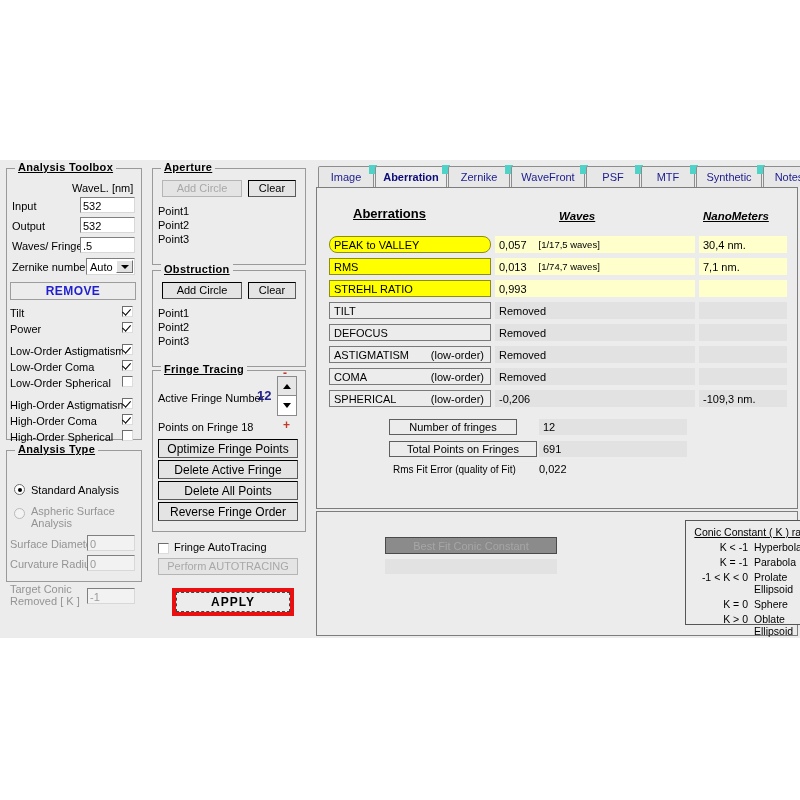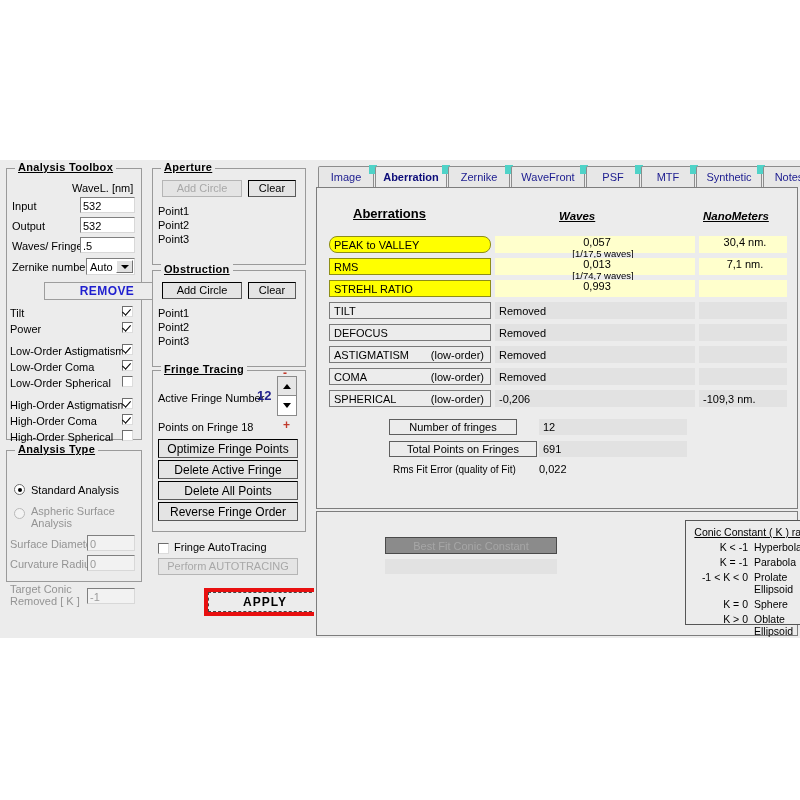--- a/index.html
+++ b/index.html
@@ -51,21 +51,21 @@
       display:flex;align-items:center;justify-content:center;}
   .combo .arw::after{content:"";border-left:4px solid transparent;border-right:4px solid transparent;
       border-top:4px solid #000;}
 
   
   #removeBtn{position:absolute;box-sizing:border-box;background:#ececec;
       border:1px solid #9d9d9d;color:#1f1fcf;font-weight:bold;font-size:12px;
       display:flex;align-items:center;justify-content:center;letter-spacing:.4px;}
 
   
-  #applyWrap{position:absolute;background:#e81010;box-sizing:border-box;padding:4px;margin-left:32px;}
+  #applyWrap{position:absolute;background:#e81010;box-sizing:border-box;padding:4px;}
   #applyBtn{width:100%;height:100%;box-sizing:border-box;background:#ececec;
       border:1px dashed #444;display:flex;align-items:center;justify-content:center;
       font-size:12px;font-weight:bold;letter-spacing:1px;color:#000;}
 
   
   .spin{position:absolute;width:20px;height:40px;box-sizing:border-box;
         border:1px solid #8a8a8a;background:#fff;}
   .spin .half{height:50%;box-sizing:border-box;background:#e6e6e6;
         border-bottom:1px solid #8a8a8a;display:flex;align-items:center;justify-content:center;}
   .spin .half.b{border-bottom:none;background:#ffffff;}
@@ -89,21 +89,21 @@
   
   .hdr{position:absolute;font-size:13px;font-weight:bold;color:#000;text-decoration:underline;}
   .hdr.it{font-style:italic;font-weight:bold;font-size:11.5px;}
   .namecell{position:absolute;height:17px;box-sizing:border-box;font-size:11px;
       display:flex;align-items:center;padding-left:4px;color:#000;}
   .namecell.hl{background:#ffff00;border:1px solid #8e8e17;}
   .namecell.pl{background:#ececec;border:1px solid #7a7a7a;}
   .namecell .rgt{margin-left:auto;padding-right:6px;}
   .valcell{position:absolute;height:17px;box-sizing:border-box;font-size:11px;
       display:flex;align-items:center;padding-left:4px;color:#000;}
-  .valcell.hl{background:#ffffcc;flex-direction:column;}
+  .valcell.hl{background:#ffffcc;}
   .valcell.gr{background:#e2e2e2;}
   .frac{font-size:9.5px;margin-left:12px;}
 
   
   .sumname{position:absolute;height:16px;box-sizing:border-box;background:#ececec;
       border:1px solid #5e5e5e;font-size:11px;display:flex;align-items:center;
       justify-content:center;color:#000;}
   .sumval{position:absolute;height:16px;box-sizing:border-box;background:#e2e2e2;
       font-size:11px;display:flex;align-items:center;padding-left:4px;color:#000;}
 
@@ -138,21 +138,21 @@
 
   <div class="lbl" style="left:12px;top:80px;">Waves/ Fringe</div>
   <div class="tbox" style="left:80px;top:77px;width:55px;height:16px;">.5</div>
 
   <div class="lbl" style="left:12px;top:101px;">Zernike number</div>
   <div class="combo" style="left:86px;top:98px;width:49px;height:17px;">
     <span>Auto</span>
     <span class="arw"></span>
   </div>
 
-  <div id="removeBtn" style="left:10px;top:122px;width:126px;height:18px;margin-left:34px;">REMOVE</div>
+  <div id="removeBtn" style="left:10px;top:122px;width:126px;height:18px;">REMOVE</div>
 
   <div id="cbxList">
       <div class="lbl" style="left: 10px; top: 147px;">Tilt</div>
       <div class="cbx on" style="left: 122px; top: 146px;"></div>
       <div class="lbl" style="left: 10px; top: 163px;">Power</div>
       <div class="cbx on" style="left: 122px; top: 162px;"></div>
       <div class="lbl" style="left: 10px; top: 185px;">Low-Order  Astigmatism</div>
       <div class="cbx on" style="left: 122px; top: 184px;"></div>
       <div class="lbl" style="left: 10px; top: 201px;">Low-Order  Coma</div>
       <div class="cbx on" style="left: 122px; top: 200px;"></div>

